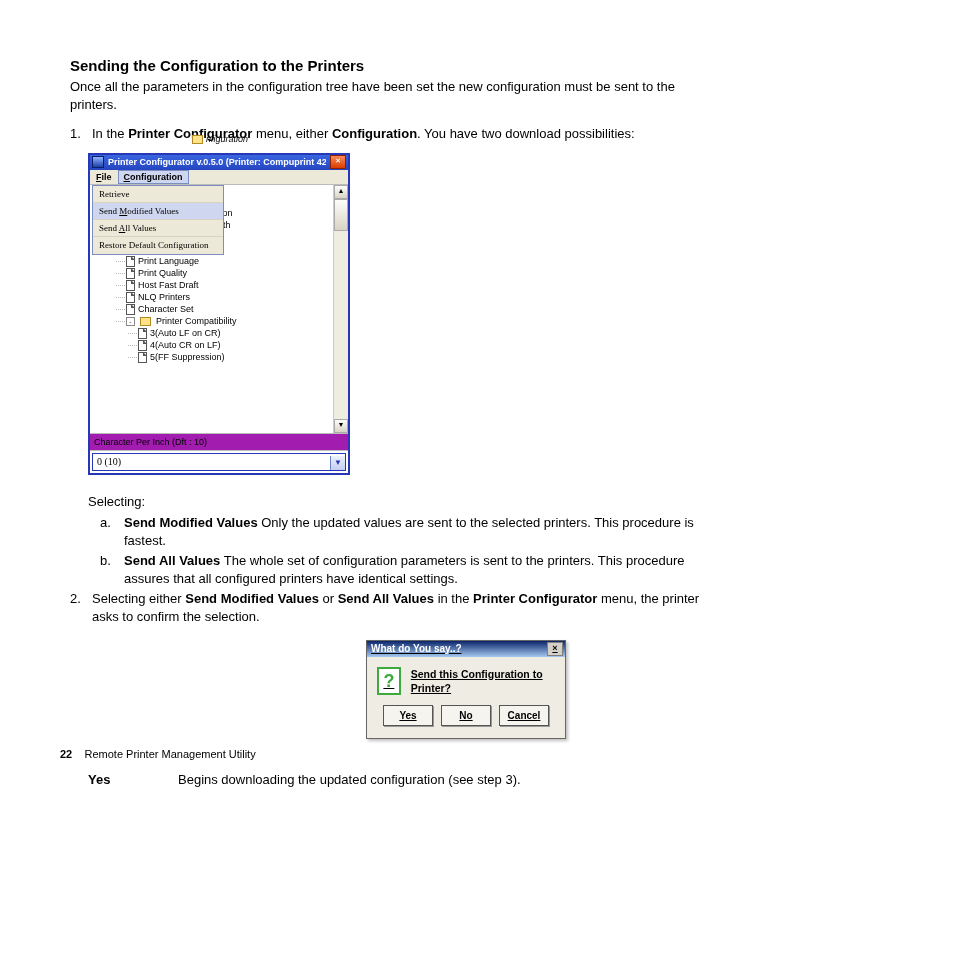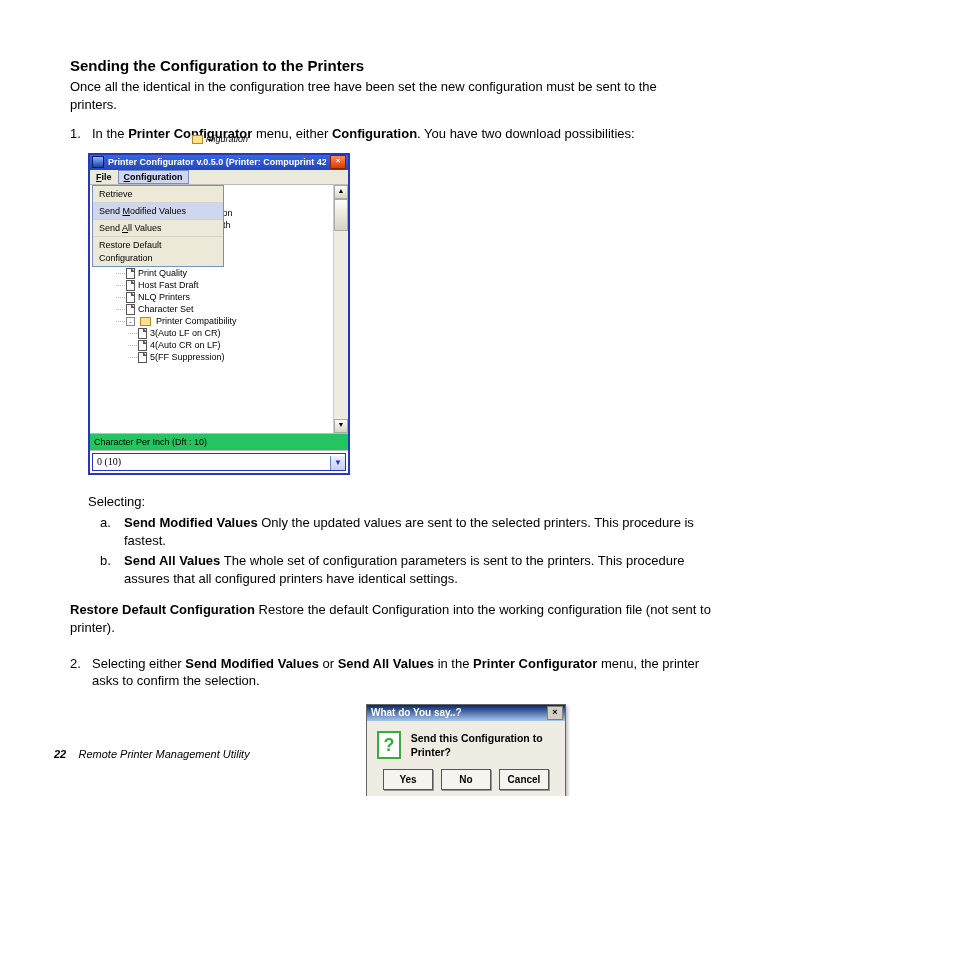--- a/index.html
+++ b/index.html
@@ -97,20 +97,21 @@
     position: absolute;
     top: 0; left: 2px;
     background: #ece9d8;
     border: 1px solid #7a8fbf;
     width: 130px;
     z-index: 5;
   }
   .dropdown-menu .dmi {
     padding: 2px 6px;
     border-bottom: 1px solid #d8d4c4;
+    font-family: Liberation Serif, serif;
   }
   .dropdown-menu .dmi.hl {
     background: #cfd6ef;
   }
   .dropdown-menu .dmi:last-child { border-bottom: none; }
 
   .tree-area {
     margin-top: 62px;
     padding-left: 4px;
   }
@@ -190,21 +191,21 @@
   .scroll-btn.down { bottom: 0; }
   .scroll-thumb {
     position: absolute; left: 0; width: 12px; top: 14px; height: 30px;
     background: linear-gradient(#fdfdfb,#d8d4c4);
     border: 1px solid #aaa;
   }
 
   .field-row {
     border-top: 1px solid #bbb;
     border-bottom: 1px solid #bbb;
-    background: #22c55e;
+    background: #a21caf;
     padding: 2px 4px;
   }
   .combo {
     display: flex; align-items: flex-end;
     margin: 2px;
     border: 1px solid #2638b7;
   }
   .combo .combo-input {
     flex: 1; background: #fff; padding: 1px 4px; font-family: Tahoma; font-size: 10px;
   }
@@ -227,26 +228,27 @@
   .alpha-row .al { flex: 0 0 16px; }
   .alpha-row .at { flex: 1 1 auto; }
 
   .restore-block {
     margin: 14px 0 18px 0;
     max-width: 680px;
   }
 
   
   .confirm-dialog {
-    margin: 14px auto 22px auto;
+    margin: 14px auto 32px auto;
     width: 198px;
     background: #efece3;
     border: 1px solid #666;
     box-shadow: 2px 2px 3px rgba(0,0,0,0.25);
     font-family: Tahoma, Arial, sans-serif;
+    text-decoration: underline;
   }
   .cd-titlebar {
     background: linear-gradient(#0a246a, #a6caf0);
     height: 16px;
     display: flex;
     align-items: center;
     padding: 0 2px;
     color: #fff;
     font-size: 10px;
     font-weight: bold;
@@ -294,33 +296,32 @@
     align-items: flex-start;
     gap: 30px;
     margin: 4px 0 10px 18px;
     max-width: 680px;
   }
   .def-row .dt { flex: 0 0 60px; font-weight: bold; }
   .def-row .dd { flex: 1 1 auto; }
 
   .footer {
     position: absolute;
-    left: 54px; bottom: 34px;
+    left: 60px; bottom: 34px;
     font-size: 11px;
-    font-style: italic;
   }
   .footer .pn { font-weight: bold; }
 </style>
 </head>
 <body>
 
 <div class="page">
 
   <h2 class="section-title">Sending the Configuration to the Printers</h2>
-  <p class="intro">Once all the identical in the configuration tree have been set the new configuration must be sent to the printers.</p>
+  <p class="intro">Once all the parameters in the configuration tree have been set the new configuration must be sent to the printers.</p>
 
   <div class="num-row">
     <div class="num">1.</div>
     <div class="txt">
       <span>In the </span><b>Printer Configurator</b><span> menu, either </span><b>Configuration</b><span>. You have two download possibilities:</span>
     </div>
   </div>
 
   <div class="app-window">
     <div class="win-titlebar">
@@ -422,23 +423,20 @@
   <div class="subtext">Selecting:</div>
   <div class="alpha-row">
     <div class="al">a.</div>
     <div class="at"><b>Send Modified Values</b><span> Only the updated values are sent to the selected printers. This procedure is fastest.</span></div>
   </div>
   <div class="alpha-row">
     <div class="al">b.</div>
     <div class="at"><b>Send All Values</b><span> The whole set of configuration parameters is sent to the printers. This procedure assures that all configured printers have identical settings.</span></div>
   </div>
 
-  <div class="restore-block">
-    <b>Restore Default Configuration</b><span> Restore the default Configuration into the working configuration file (not sent to printer).</span>
-  </div>
 
   <div class="num-row">
     <div class="num">2.</div>
     <div class="txt">
       <span>Selecting either </span><b>Send Modified Values</b><span> or </span><b>Send All Values</b><span> in the </span><b>Printer Configurator</b><span> menu, the printer asks to confirm the selection.</span>
     </div>
   </div>
 
   <div class="confirm-dialog">
     <div class="cd-titlebar">

